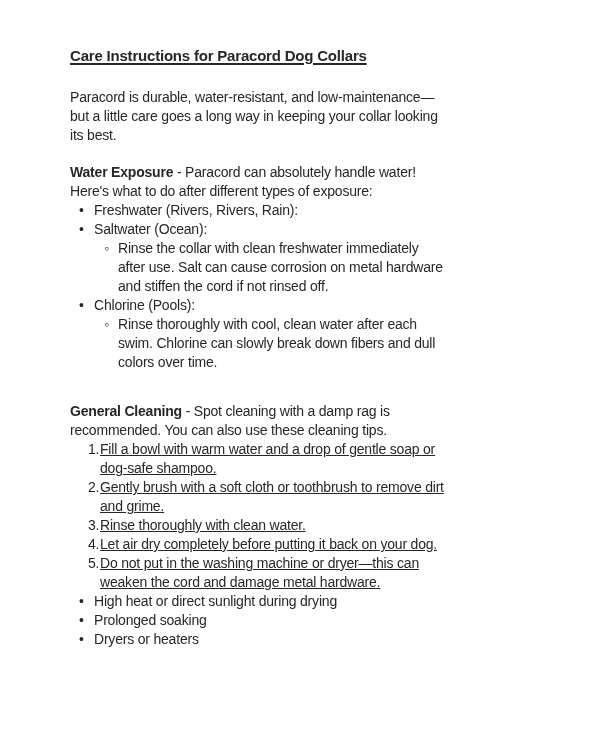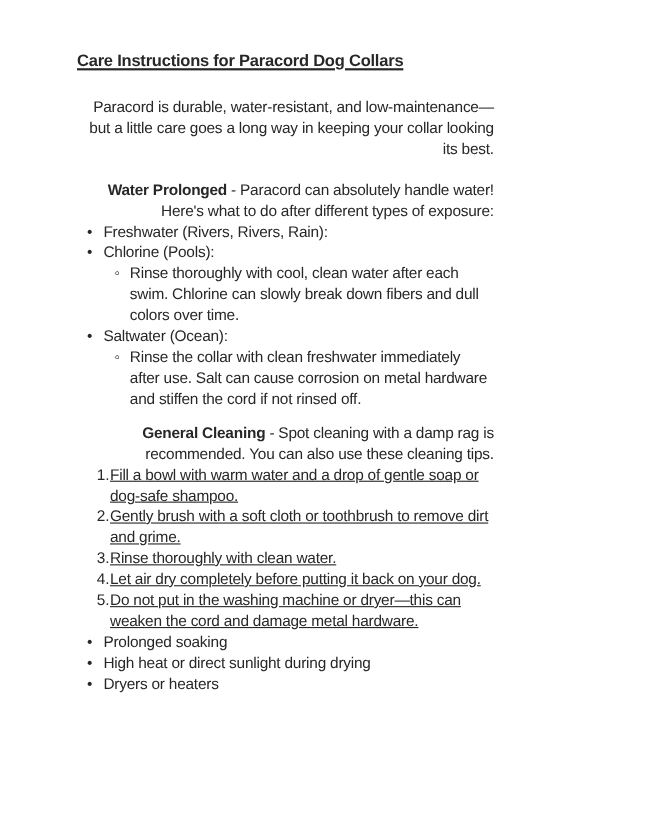--- a/index.html
+++ b/index.html
@@ -25,24 +25,24 @@
   }
   .title {
     font-size: 15px;
     line-height: 20px;
     font-weight: bold;
     text-decoration: underline;
     text-decoration-thickness: 1.5px;
     text-underline-offset: 2px;
     margin: 0;
   }
-  .p { margin: 0; text-align: right; }
+  .p { margin: 0; }
   .p-intro    { margin-top: 22px; }
   .p-water    { margin-top: 18px; }
-  .p-cleaning { margin-top: 12px; }
+  .p-cleaning { margin-top: 30px; }
   strong { font-weight: bold; }
 
   ul.bullets {
     list-style: none;
     margin: 0;
     padding: 0;
   }
   .list-exposure { margin-top: 17px; }
   .list-avoid    { margin-top: 0; }
   ul.bullets > li {
@@ -93,46 +93,46 @@
 </style>
 </head>
 <body>
 
 <div class="page">
 
   <div class="title">Care Instructions for Paracord Dog Collars</div>
 
   <p class="p p-intro">Paracord is durable, water-resistant, and low-maintenance—but a little care goes a long way in keeping your collar looking its best.</p>
 
-  <p class="p p-water"><strong>Water Prolonged</strong><span> - Paracord can absolutely handle water! Here's what to do after different types of exposure:</span></p>
+  <p class="p p-water"><strong>Water Exposure</strong><span> - Paracord can absolutely handle water! Here's what to do after different types of exposure:</span></p>
 
   <ul class="bullets list-exposure">
     <li>
       <span>Freshwater (Rivers, Rivers, Rain):</span>
     </li>
     <li>
+      <span>Saltwater (Ocean):</span>
+      <div class="sub"><span>Rinse the collar with clean freshwater immediately after use. Salt can cause corrosion on metal hardware and stiffen the cord if not rinsed off.</span></div>
+    </li>
+    <li>
       <span>Chlorine (Pools):</span>
       <div class="sub"><span>Rinse thoroughly with cool, clean water after each swim. Chlorine can slowly break down fibers and dull colors over time.</span></div>
-    </li>
-    <li>
-      <span>Saltwater (Ocean):</span>
-      <div class="sub"><span>Rinse the collar with clean freshwater immediately after use. Salt can cause corrosion on metal hardware and stiffen the cord if not rinsed off.</span></div>
     </li>
   </ul>
 
   <p class="p p-cleaning"><strong>General Cleaning</strong><span> - Spot cleaning with a damp rag is recommended. You can also use these cleaning tips.</span></p>
 
   <ol class="steps list-steps">
     <li><span>Fill a bowl with warm water and a drop of gentle soap or dog-safe shampoo.</span></li>
     <li><span>Gently brush with a soft cloth or toothbrush to remove dirt and grime.</span></li>
     <li><span>Rinse thoroughly with clean water.</span></li>
     <li><span>Let air dry completely before putting it back on your dog.</span></li>
     <li><span>Do not put in the washing machine or dryer—this can weaken the cord and damage metal hardware.</span></li>
   </ol>
 
 
   <ul class="bullets list-avoid">
+    <li><span>High heat or direct sunlight during drying</span></li>
     <li><span>Prolonged soaking</span></li>
-    <li><span>High heat or direct sunlight during drying</span></li>
     <li><span>Dryers or heaters</span></li>
   </ul>
 
 </div>
 
 </body></html>

